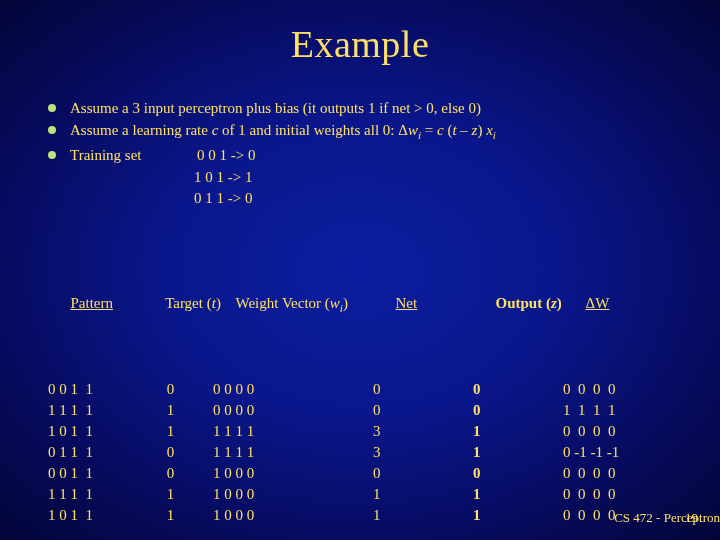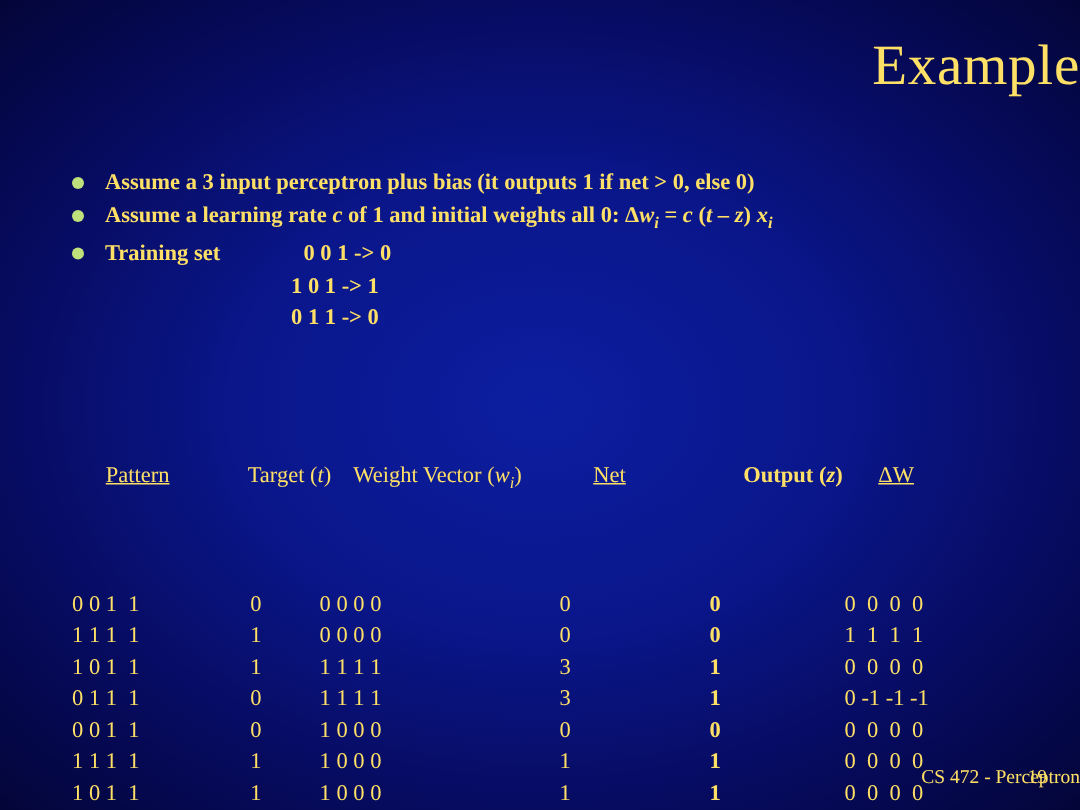--- a/index.html
+++ b/index.html
@@ -12,33 +12,32 @@
   }
   .slide {
     width: 720px;
     height: 540px;
     background: radial-gradient(ellipse at center, #0c1ea0 0%, #0a168a 40%, #060a5a 75%, #030538 100%);
     position: relative;
     color: #ffe066;
     box-sizing: border-box;
   }
   .title {
-    text-align: right;
+    text-align: center;
     font-size: 38px;
     padding-top: 22px;
     color: #ffe066;
     letter-spacing: 0.5px;
   }
   .bullets {
-    margin-top: 46px;
+    margin-top: 32px;
     margin-left: 48px;
     margin-right: 30px;
     font-size: 15px;
     line-height: 1.35;
-    font-weight: bold;
   }
   .bullet-row {
     display: flex;
     align-items: flex-start;
     margin-bottom: 2px;
   }
   .bullet-dot {
     width: 8px;
     height: 8px;
     border-radius: 50%;

